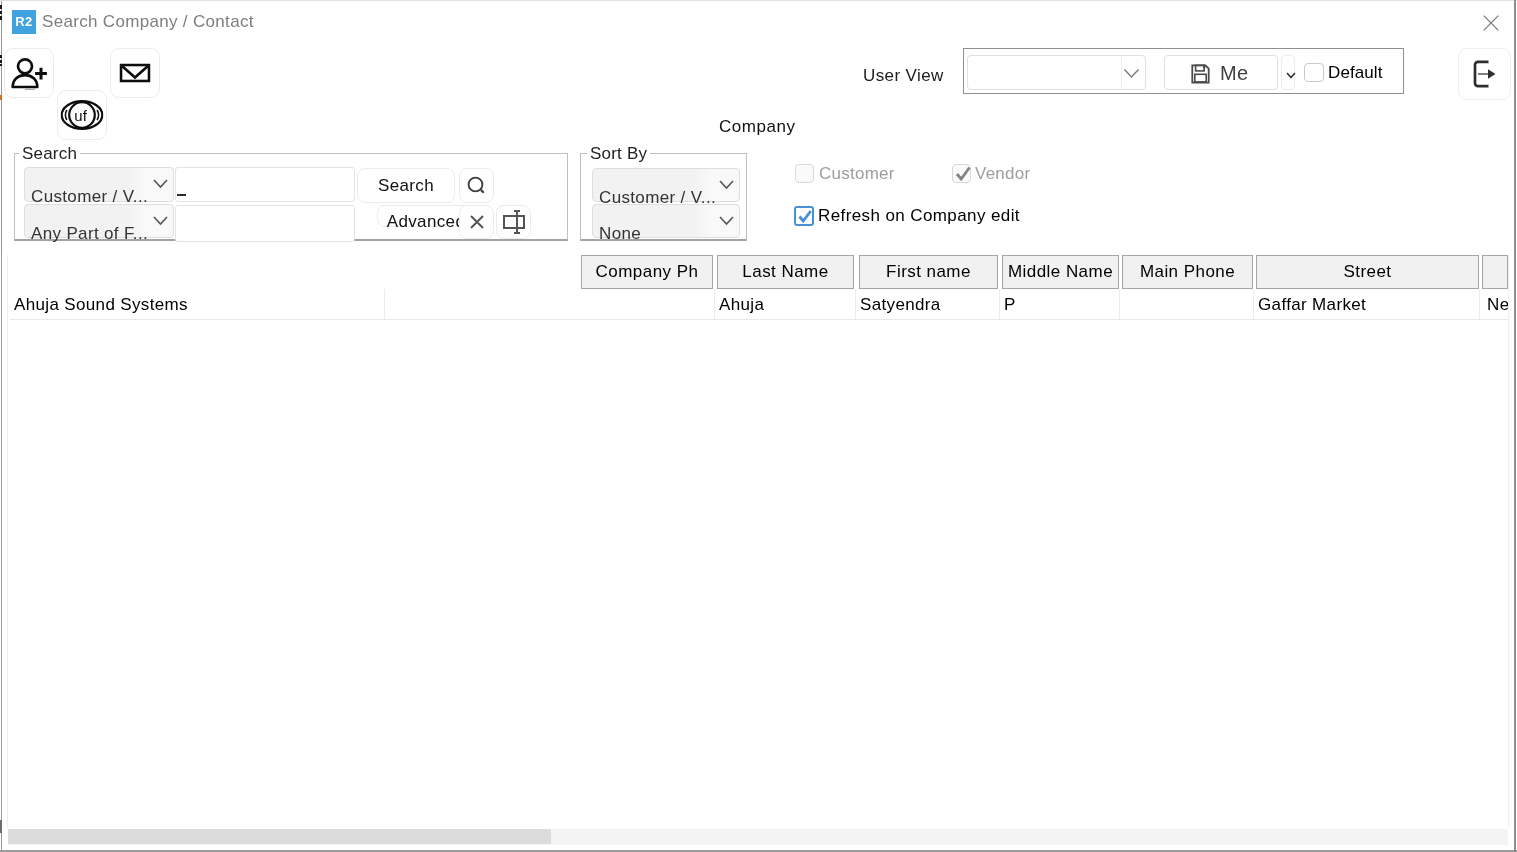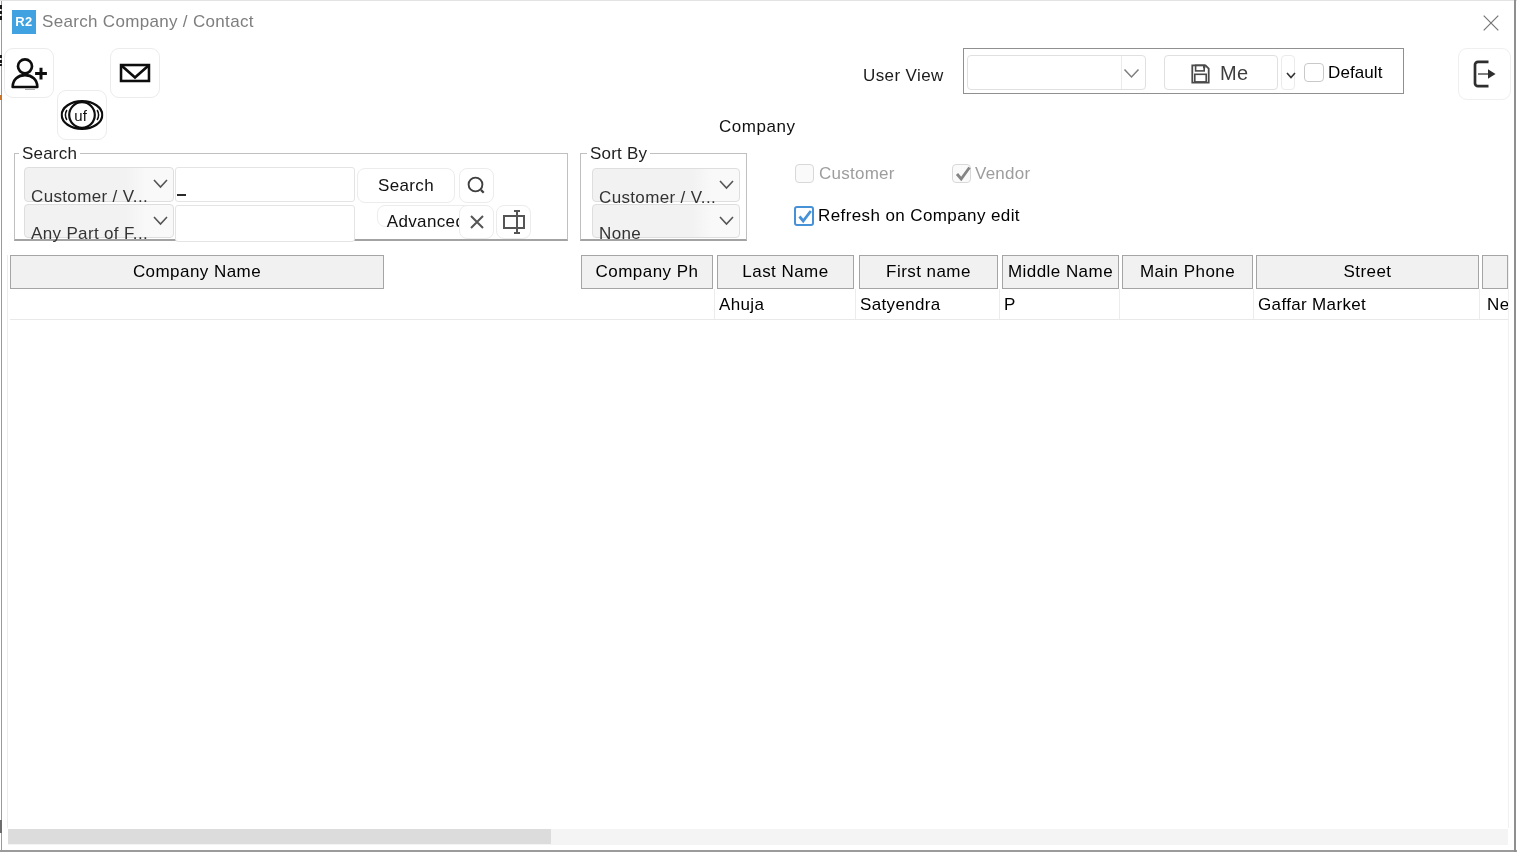--- a/index.html
+++ b/index.html
@@ -234,29 +234,29 @@
       </svg>
   </div>
   <div class="cblabel" id="lbl-vend">Vendor</div>
   <div class="cb" id="cb-refresh">
     <svg style="position:absolute;left:1px;top:1px" width="16" height="15" viewBox="0 0 16 15">
         <path d="M2.5 7.5 L6.2 12 L13.8 2" fill="none" stroke="#4791d6" stroke-width="2.8"></path>
       </svg>
   </div>
   <div class="cblabel" id="lbl-refresh">Refresh on Company edit</div>
 
-  <div class="hcell" style="left:10px; width:374px;">Company Name</div>
   <div class="hcell" style="left:581px; width:132px;">Company Ph</div>
   <div class="hcell" style="left:717px; width:137px;">Last Name</div>
   <div class="hcell" style="left:859px; width:139px;">First name</div>
   <div class="hcell" style="left:1002px; width:117px;">Middle Name</div>
   <div class="hcell" style="left:1122px; width:131px;">Main Phone</div>
   <div class="hcell" style="left:1256px; width:223px;">Street</div>
   <div class="hcell" style="left:1482px; width:26px;"></div>
 
+  <div class="dcell" style="left:10px; width:375px;">Ahuja Sound Systems</div>
   <div class="dcell" style="left:579px; width:136px;"></div>
   <div class="dcell" style="left:715px; width:141px;">Ahuja</div>
   <div class="dcell" style="left:856px; width:144px;">Satyendra</div>
   <div class="dcell" style="left:1000px; width:120px;">P</div>
   <div class="dcell" style="left:1120px; width:134px;"></div>
   <div class="dcell" style="left:1254px; width:226px;">Gaffar Market</div>
   <div class="dcell" style="left:1480px; width:28px; padding-left:7px; border-right:none;">New Delhi</div>
   <div class="abs" id="rowline"></div>
   <div class="abs" style="left:7px; top:255px; width:1px; height:573px; background:#ececec;"></div>
   <div class="abs" style="left:1508px; top:255px; width:1px; height:573px; background:#f0f0f0;"></div>

